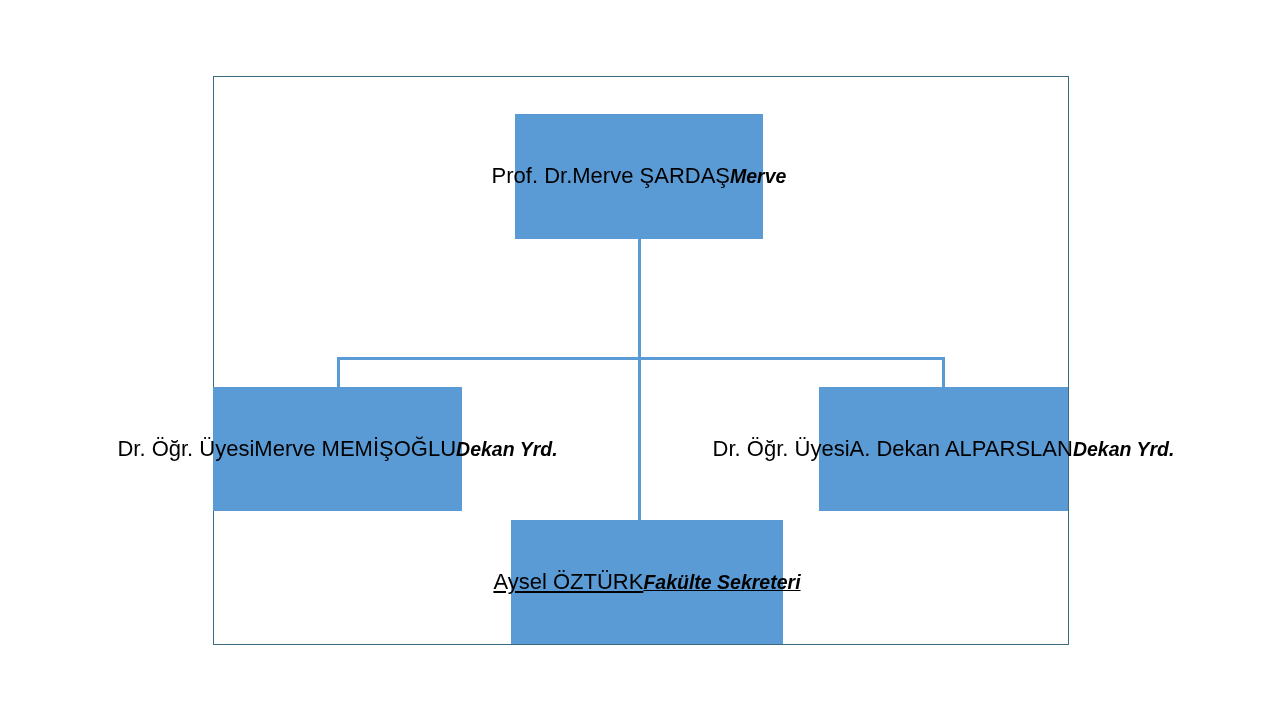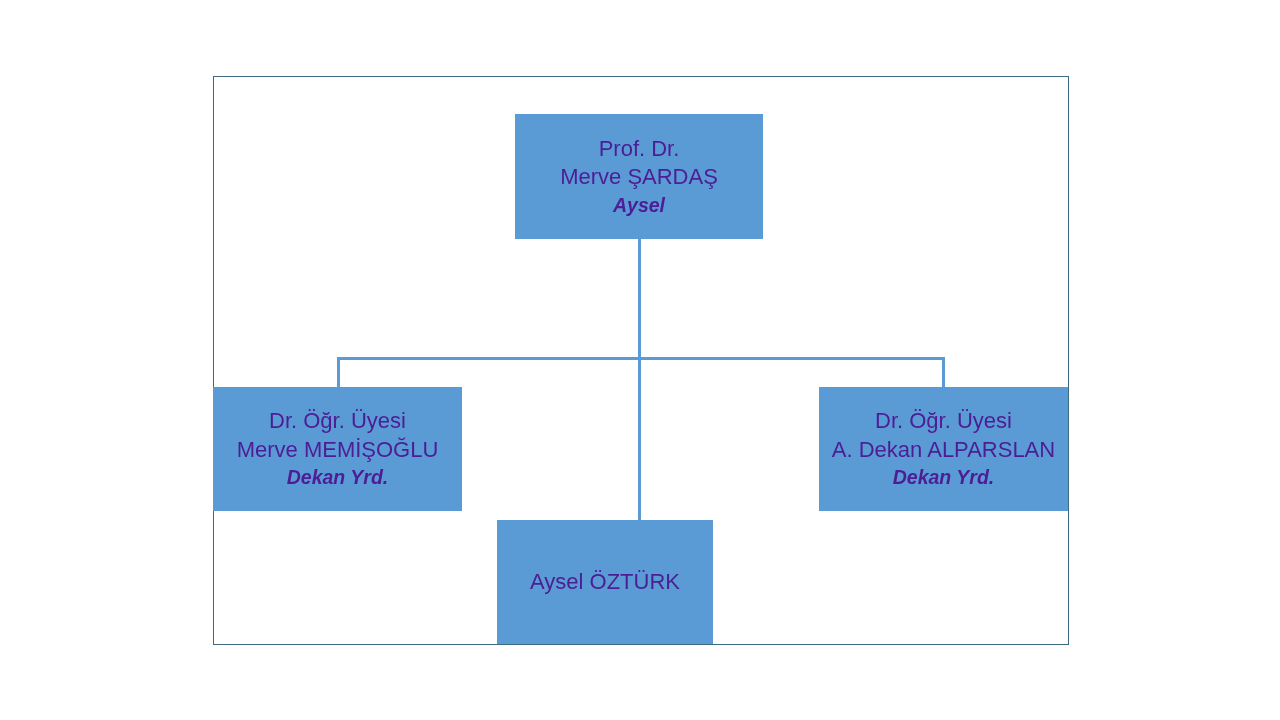--- a/index.html
+++ b/index.html
@@ -66,25 +66,25 @@
     top: 357px;
     width: 3px;
     height: 30px;
   }
 
   
   .node {
     position: absolute;
     background: #5B9BD5;
     display: flex;
-    flex-direction: column;
+    flex-direction: row;
     align-items: center;
     justify-content: center;
     text-align: left;
-    color: #4c1d95;
+    color: #000000;
     line-height: 1.30;
     padding: 0 6px;
   }
 
   .node .name-line {
     font-size: 22px;
     font-weight: 400;
     white-space: nowrap;
   }
 
@@ -111,53 +111,55 @@
   }
 
   .node-vicedean-right {
     left: 819px;
     top: 387px;
     width: 249px;
     height: 124px;
   }
 
   .node-secretary {
-    left: 497px;
+    left: 511px;
     top: 520px;
-    width: 216px;
+    width: 272px;
     height: 124px;
+    text-decoration: underline;
   }
 </style>
 </head>
 <body>
 
 <div id="slide">
 
   <div class="chart-frame"></div>
 
   <div class="connector conn-v-center"></div>
   <div class="connector conn-h-main"></div>
   <div class="connector conn-v-left"></div>
   <div class="connector conn-v-right"></div>
 
   <div class="node node-dean">
     <div class="name-line">Prof. Dr.</div>
     <div class="name-line">Merve ŞARDAŞ</div>
-    <div class="role-line">Aysel</div>
+    <div class="role-line">Merve</div>
   </div>
 
   <div class="node node-vicedean-left">
     <div class="name-line">Dr. Öğr. Üyesi</div>
     <div class="name-line">Merve MEMİŞOĞLU</div>
     <div class="role-line">Dekan Yrd.</div>
   </div>
 
   <div class="node node-vicedean-right">
     <div class="name-line">Dr. Öğr. Üyesi</div>
     <div class="name-line">A. Dekan ALPARSLAN</div>
     <div class="role-line">Dekan Yrd.</div>
   </div>
 
   <div class="node node-secretary">
     <div class="name-line">Aysel ÖZTÜRK</div>
+    <div class="role-line">Fakülte Sekreteri</div>
   </div>
 
 </div>
 
 </body></html>

